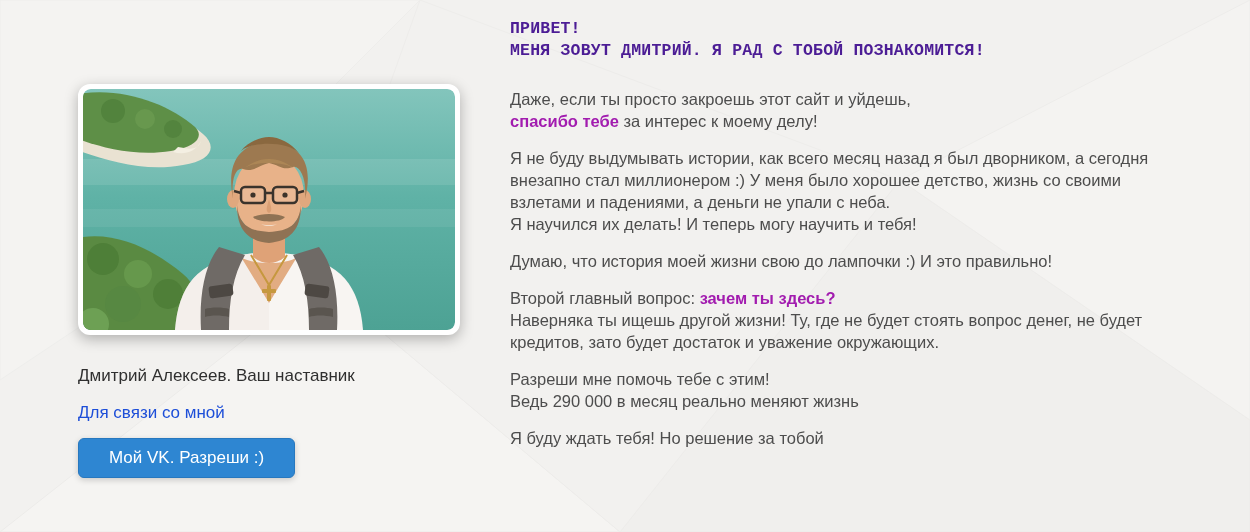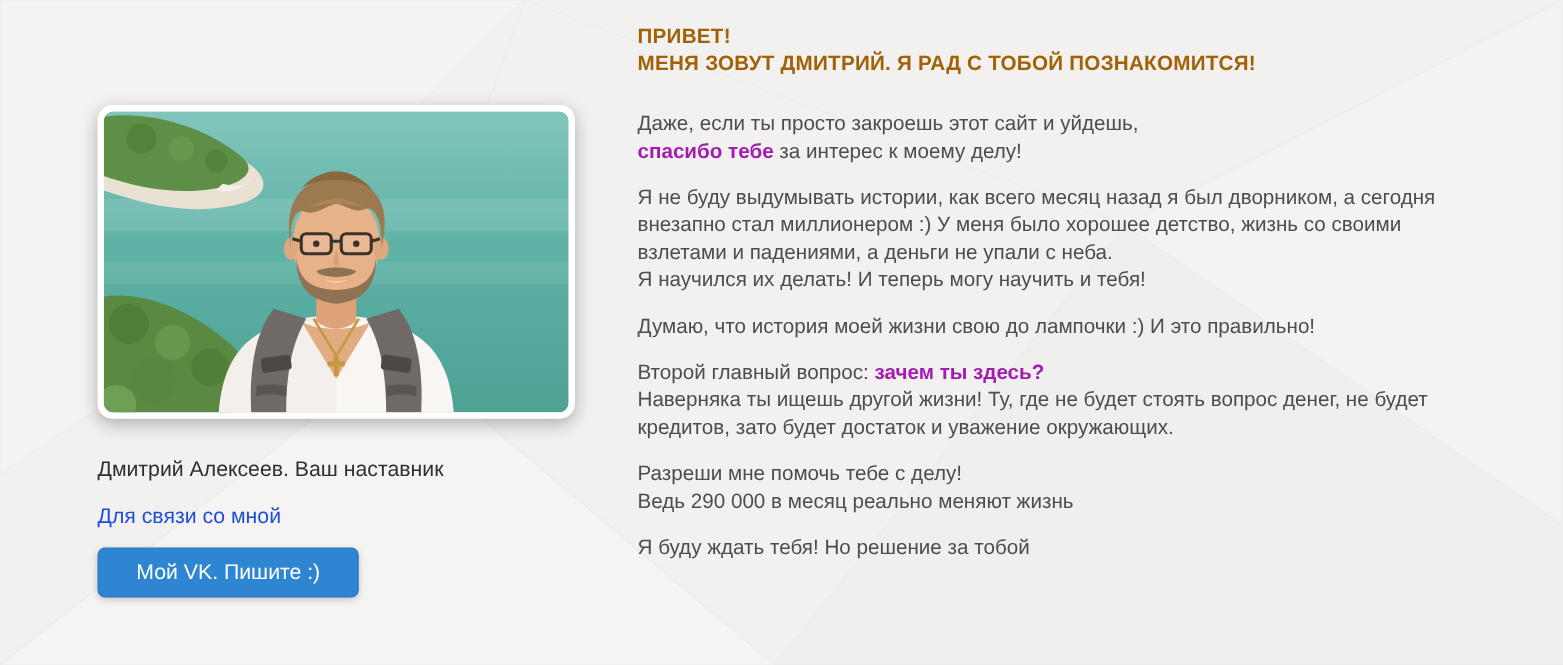--- a/index.html
+++ b/index.html
@@ -72,23 +72,24 @@
   .right-col {
     position: absolute;
     left: 510px;
     top: 18px;
     width: 700px;
   }
   .intro-heading {
     margin: 0 0 26px 0;
     font-size: 16.5px;
     font-weight: bold;
-    color: #a16207;
+    color: #4c1d95;
     line-height: 22px;
     letter-spacing: 0.2px;
+    font-family: Liberation Mono, monospace;
   }
   .para {
     margin: 0 0 15px 0;
     font-size: 16.5px;
     color: #4d4d4d;
     line-height: 22px;
   }
   .para b {
     color: #a21caf;
   }
@@ -188,33 +189,33 @@
           </g>
         </g>
       </svg>
     </div>
 
     <div class="mentor-name">Дмитрий Алексеев. Ваш наставник</div>
 
     <a class="contact-link" href="#">Для связи со мной</a>
 
     <div>
-      <button class="vk-button">Мой VK. Пишите :)</button>
+      <button class="vk-button">Мой VK. Разреши :)</button>
     </div>
 
   </div>
 
   <div class="right-col">
     <h1 class="intro-heading">
       <span>ПРИВЕТ!</span><br>
       <span>МЕНЯ ЗОВУТ ДМИТРИЙ. Я РАД С ТОБОЙ ПОЗНАКОМИТСЯ!</span>
     </h1>
     <div>
         <p class="para"><span>Даже, если ты просто закроешь этот сайт и уйдешь,</span><br><b>спасибо тебе</b><span> за интерес к моему делу!</span></p>
         <p class="para"><span>Я не буду выдумывать истории, как всего месяц назад я был дворником, а сегодня</span><br><span>внезапно стал миллионером :) У меня было хорошее детство, жизнь со своими</span><br><span>взлетами и падениями, а деньги не упали с неба.</span><br><span>Я научился их делать! И теперь могу научить и тебя!</span></p>
         <p class="para"><span>Думаю, что история моей жизни свою до лампочки :) И это правильно!</span></p>
         <p class="para"><span>Второй главный вопрос: </span><b>зачем ты здесь?</b><br><span>Наверняка ты ищешь другой жизни! Ту, где не будет стоять вопрос денег, не будет</span><br><span>кредитов, зато будет достаток и уважение окружающих.</span></p>
-        <p class="para"><span>Разреши мне помочь тебе с делу!</span><br><span>Ведь 290 000 в месяц реально меняют жизнь</span></p>
+        <p class="para"><span>Разреши мне помочь тебе с этим!</span><br><span>Ведь 290 000 в месяц реально меняют жизнь</span></p>
         <p class="para"><span>Я буду ждать тебя! Но решение за тобой</span></p>
       </div>
   </div>
 
 </div>
 
 </body></html>

